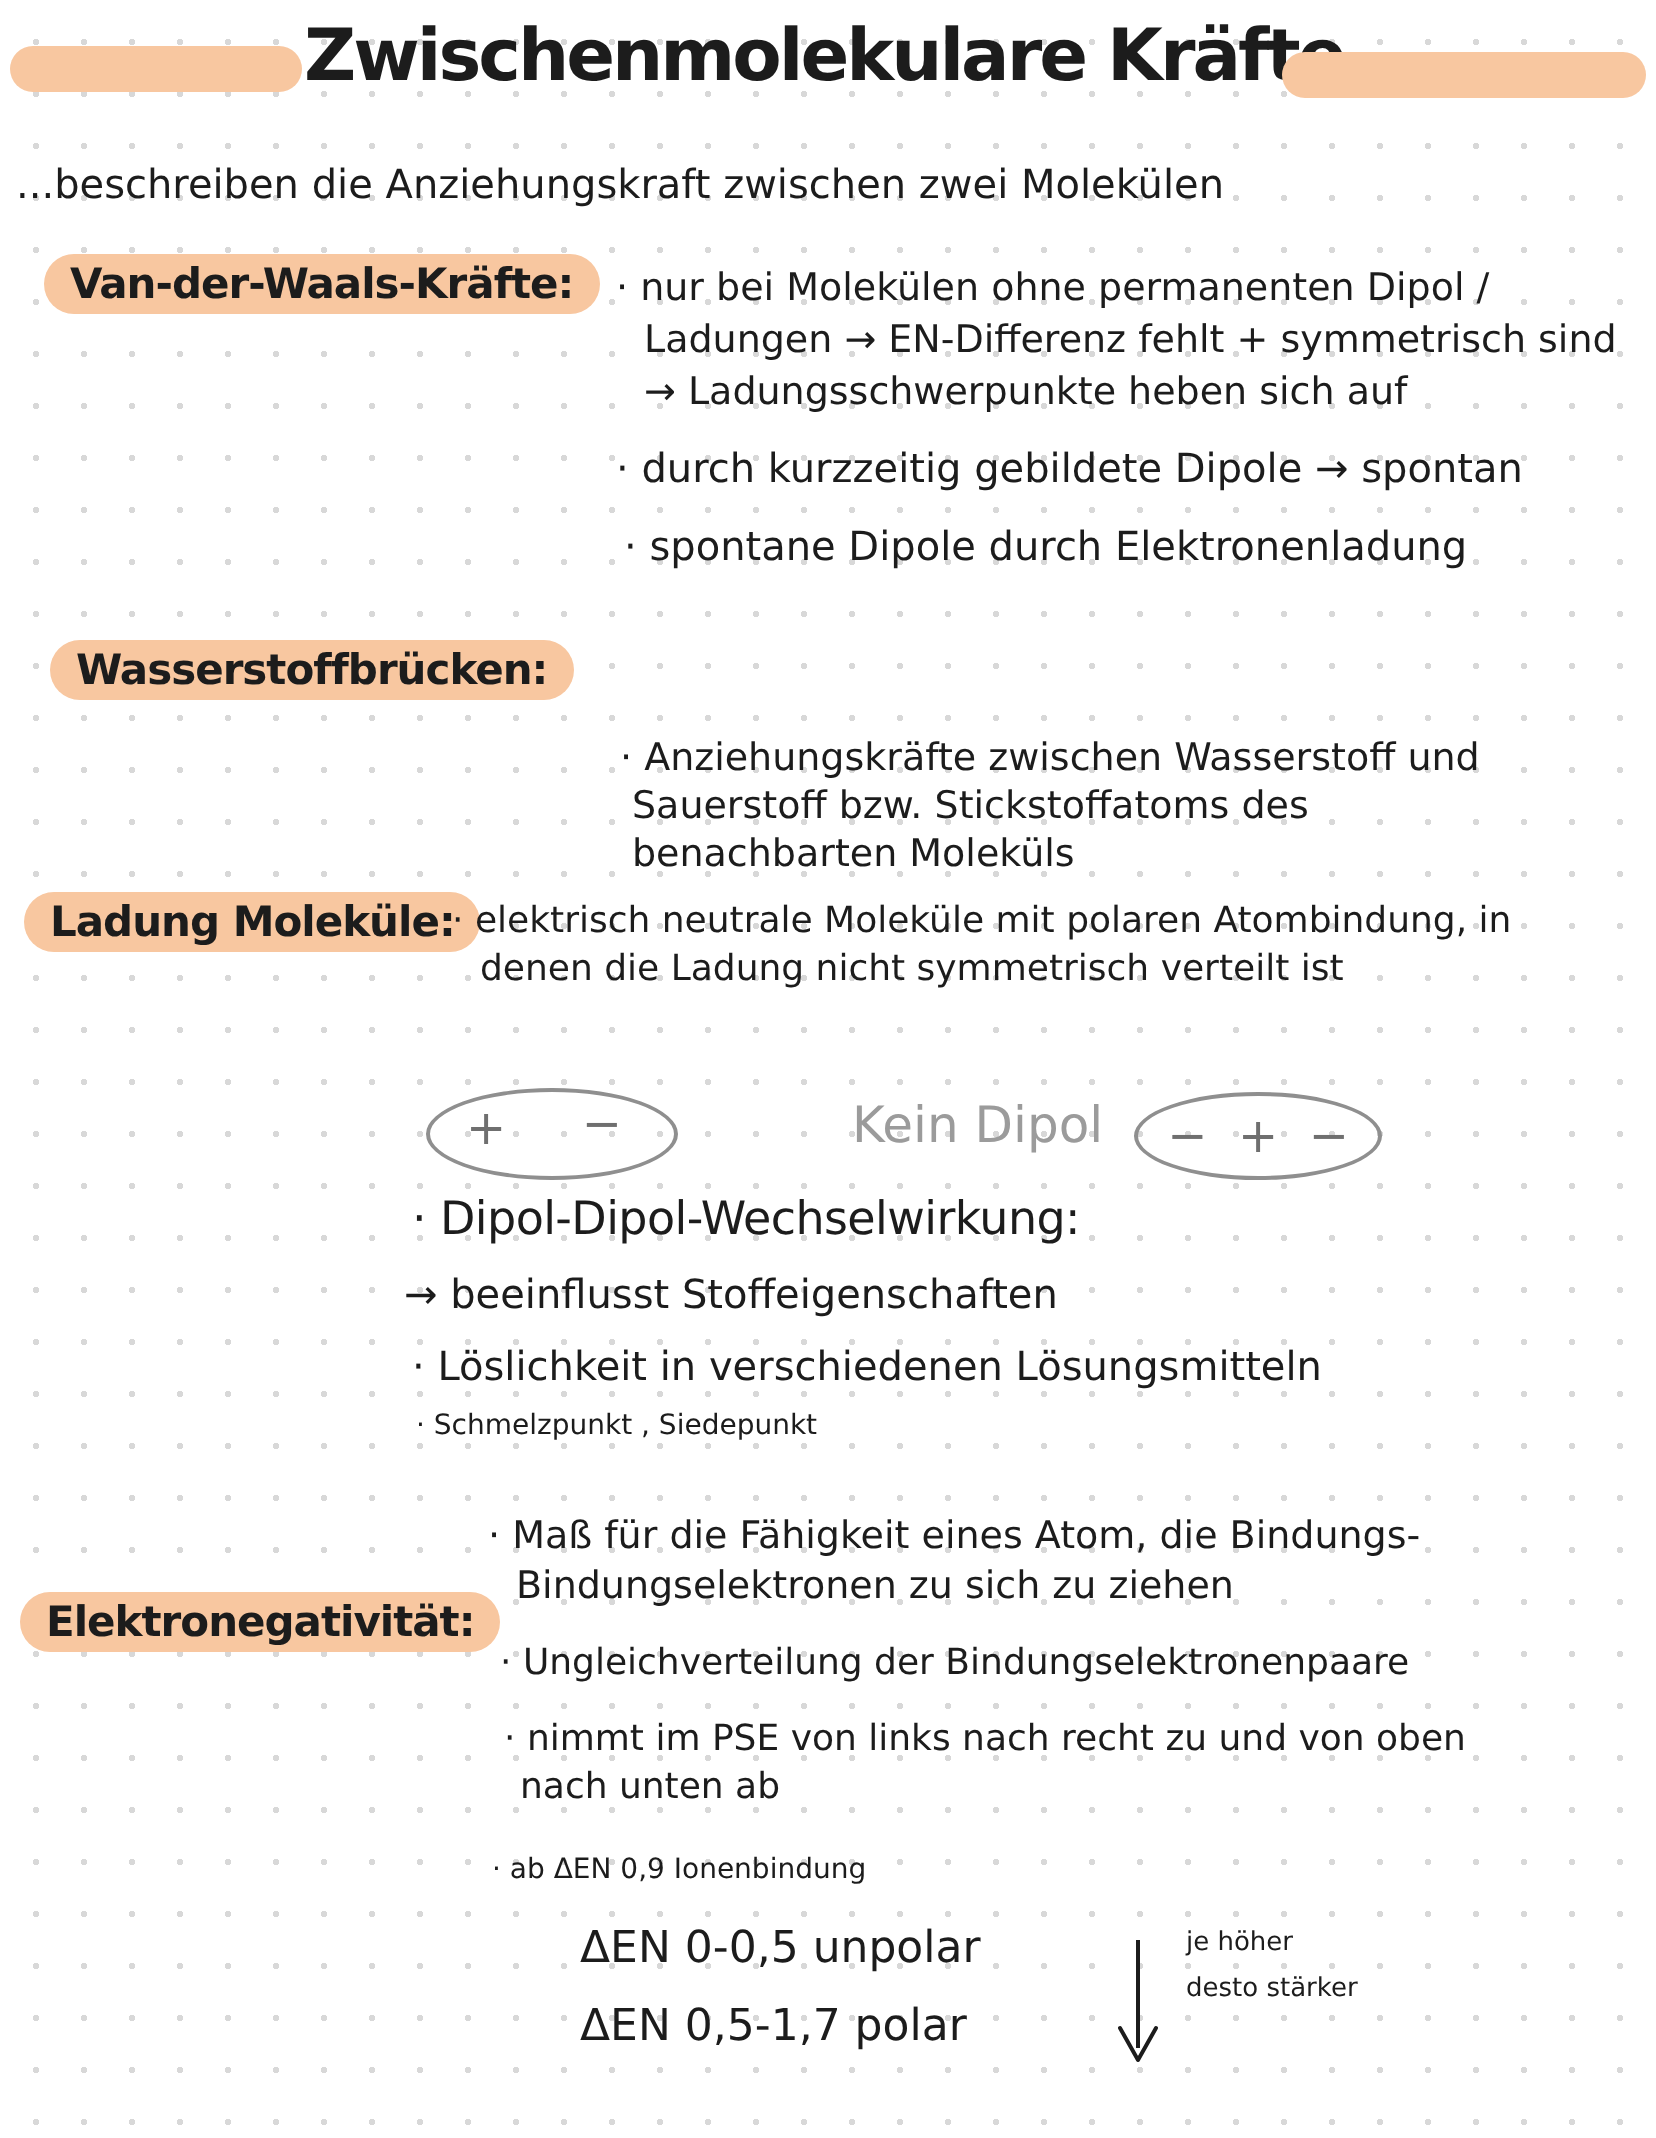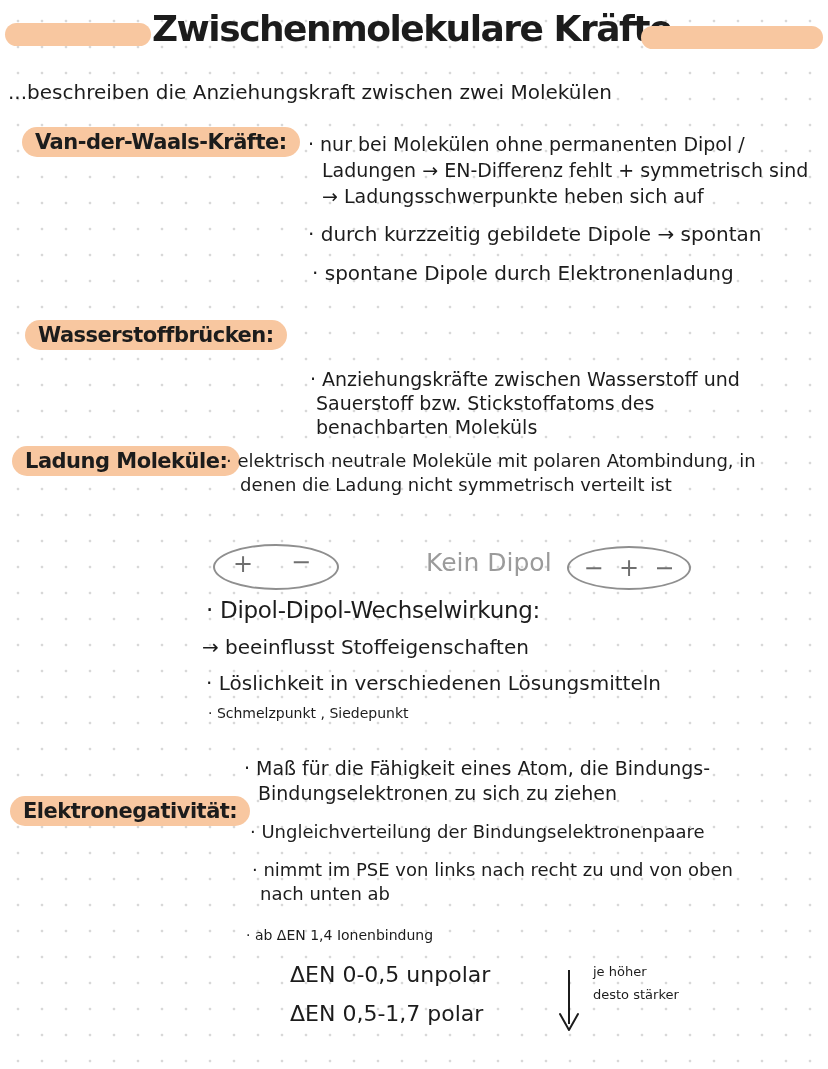--- a/index.html
+++ b/index.html
@@ -78,21 +78,21 @@
   <div class="t s20" style="left:206px;top:671px;">· Löslichkeit in verschiedenen Lösungsmitteln</div>
   <div class="t s20" style="left:202px;top:635px;">→ beeinflusst Stoffeigenschaften</div>
   <div class="t s21" style="left:208px;top:705px;">· Schmelzpunkt , Siedepunkt</div>
 
   <div class="pill" style="left:10px;top:752px;margin-top:44px;">Elektronegativität:</div>
   <div class="t s19" style="left:244px;top:757px;">· Maß für die Fähigkeit eines Atom, die Bindungs-</div>
   <div class="t s19" style="left:258px;top:782px;">Bindungselektronen zu sich zu ziehen</div>
   <div class="t s18" style="left:250px;top:821px;">· Ungleichverteilung der Bindungselektronenpaare</div>
   <div class="t s18" style="left:252px;top:859px;">· nimmt im PSE von links nach recht zu und von oben</div>
   <div class="t s18" style="left:260px;top:883px;">nach unten ab</div>
-  <div class="t s21" style="left:246px;top:927px;">· ab ΔEN 1,4 Ionenbindung</div>
+  <div class="t s21" style="left:246px;top:927px;">· ab ΔEN 0,9 Ionenbindung</div>
   <div class="t s22" style="left:290px;top:962px;">ΔEN 0-0,5 unpolar</div>
   <div class="t s22" style="left:290px;top:1001px;">ΔEN 0,5-1,7 polar</div>
 
   <svg class="arrow-svg" style="left:556px;top:968px;" width="26" height="66" viewBox="0 0 26 66">
     <line x1="13" y1="2" x2="13" y2="56" stroke="#1c1c1c" stroke-width="2"></line>
     <path d="M4 46 L13 62 L22 46" fill="none" stroke="#1c1c1c" stroke-width="2" stroke-linecap="round" stroke-linejoin="round"></path>
   </svg>
   <div class="t s17" style="left:593px;top:964px;">je höher</div>
   <div class="t s17" style="left:593px;top:987px;">desto stärker</div>
 

